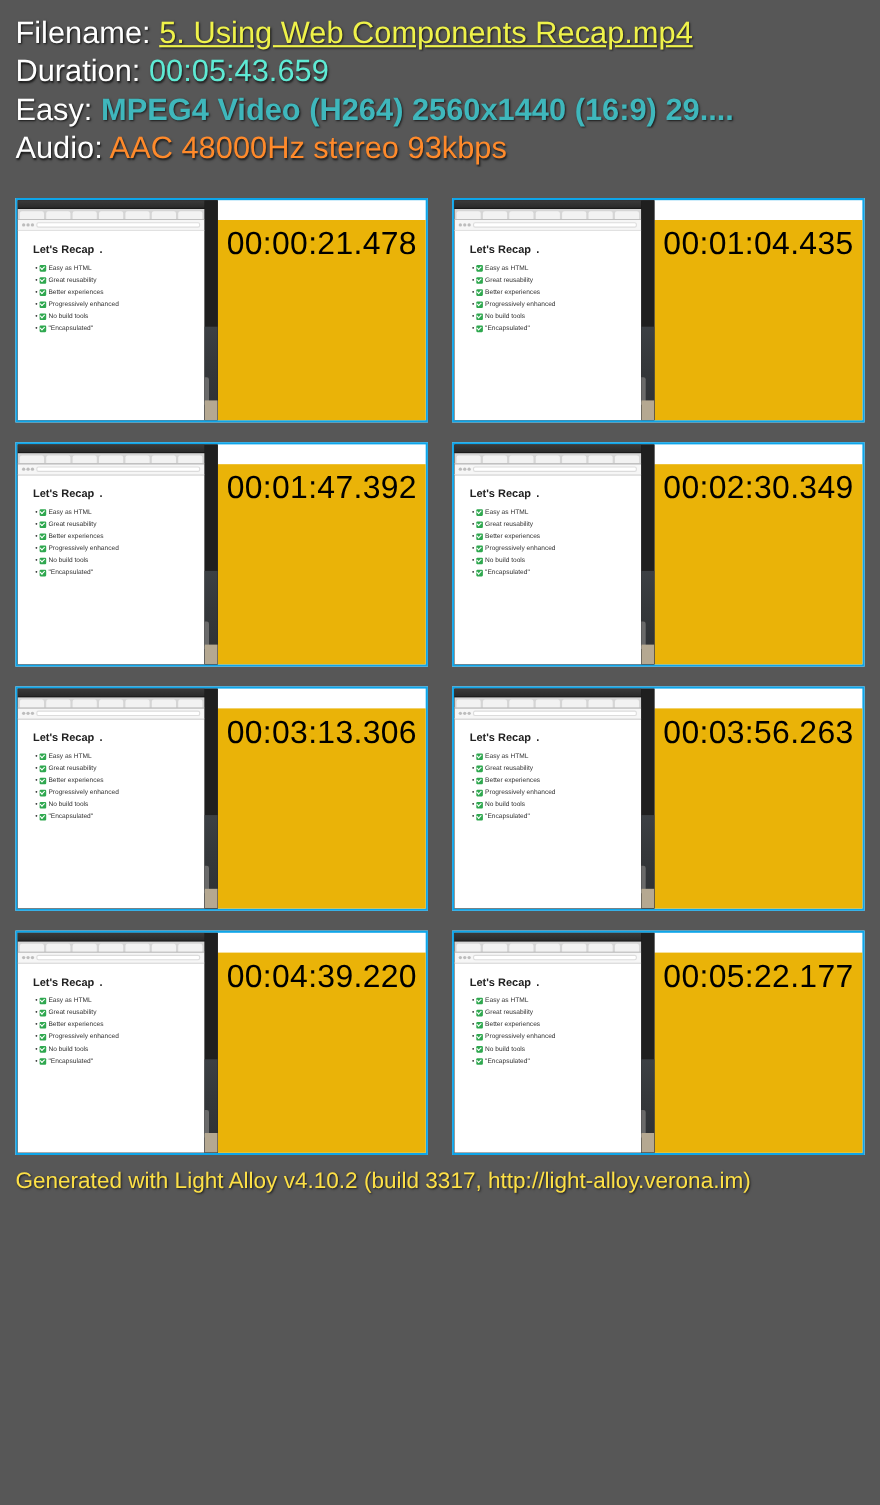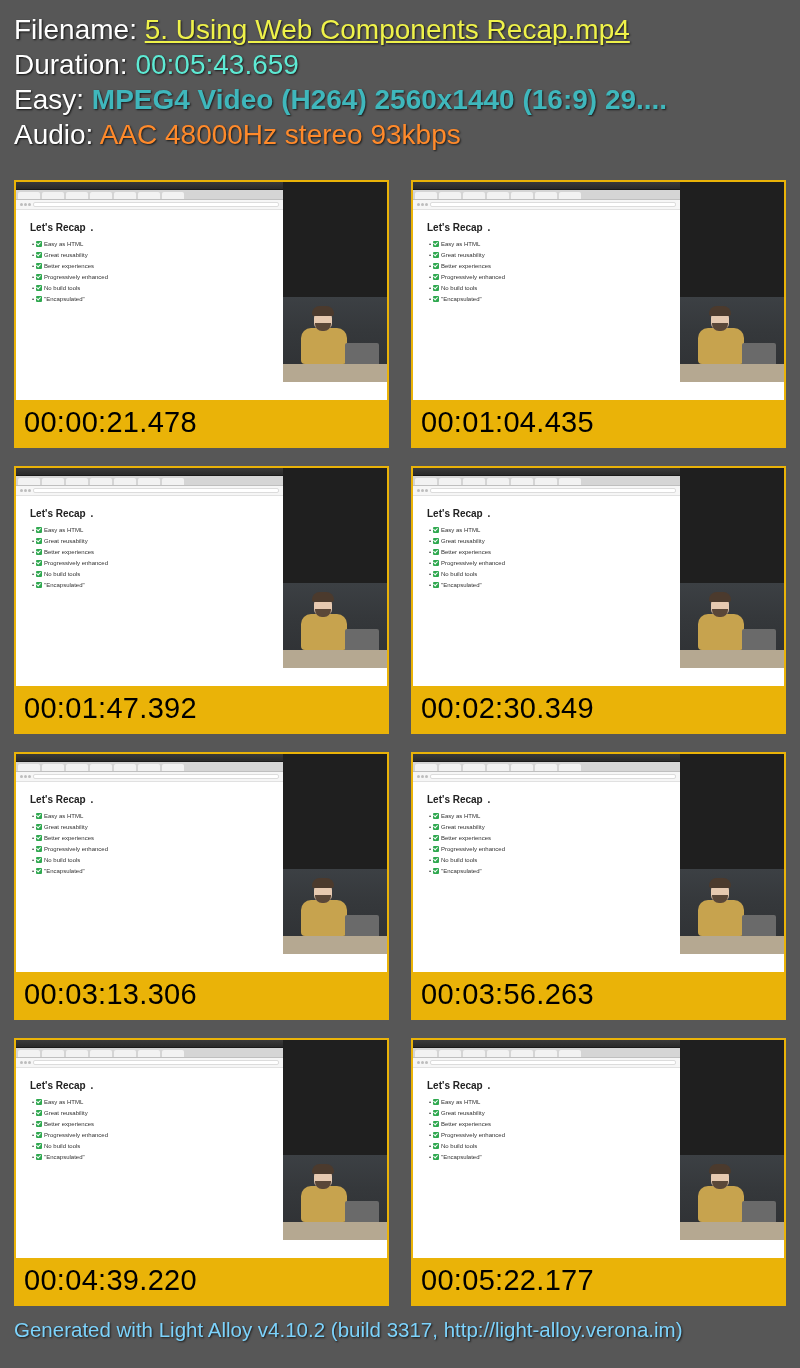--- a/index.html
+++ b/index.html
@@ -30,24 +30,23 @@
   .val-video    { color: #3fb7bc; text-shadow: 1px 1px 2px rgba(0,0,0,0.7); font-weight: bold;}
   .val-audio    { color: #ff8a2b; text-shadow: 1px 1px 2px rgba(0,0,0,0.7); margin-top: 48px;}
 
   .grid {
     display: grid;
     grid-template-columns: 1fr 1fr;
     gap: 18px 22px;
     padding: 22px 14px 8px 14px;
   }
   .thumb-cell {
-    border: 2px solid #eab308;
+    border: 2px solid #0ea5e9;
     background: #fff;
     display: flex;
-    flex-direction: column;
   }
   .thumb-frame {
     width: 100%;
     height: 200px;
     background: #0a0a0a;
     display: flex;
     position: relative;
     overflow: hidden;
   }
   .thumb-left {
@@ -217,21 +216,21 @@
   }
   .timestamp {
     font-size: 29px;
     color: #000;
     background: #eab308;
     padding: 6px 8px 7px 8px;
     letter-spacing: 0.3px;
     margin-top: 18px;
   }
   .footer {
-    color: #7dd3fc;
+    color: #fde047;
     font-size: 20.5px;
     padding: 4px 14px 0 14px;
     text-shadow: 1px 1px 2px rgba(0,0,0,0.7);
   }
 </style>
 </head>
 <body>
 
 <div class="info-panel">
   <div class="info-line">

